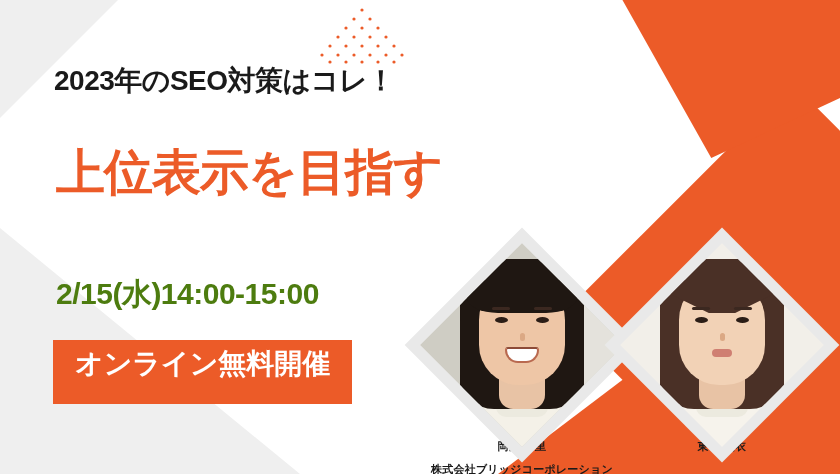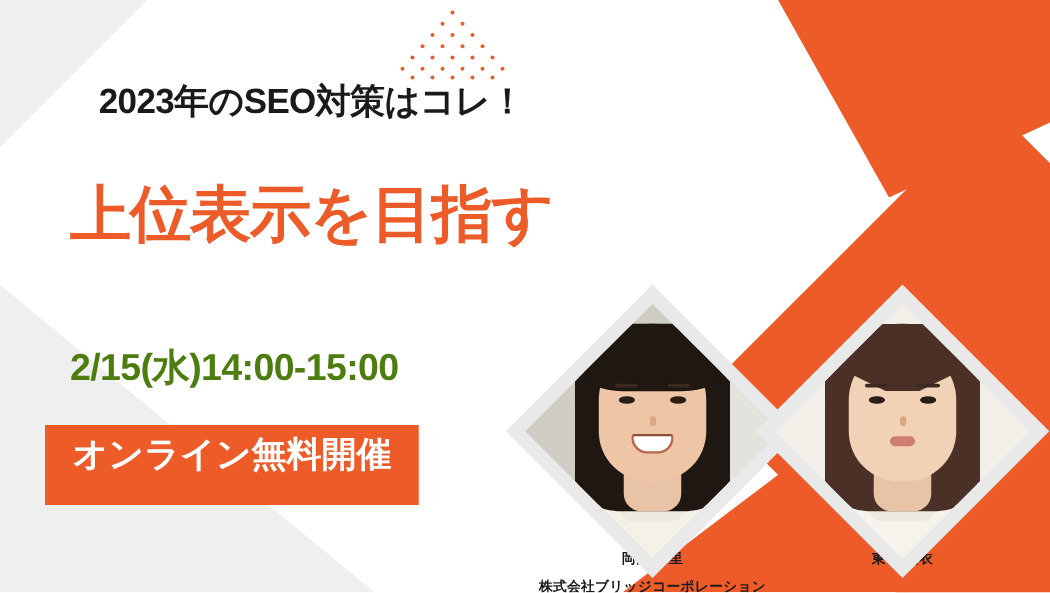--- a/index.html
+++ b/index.html
@@ -55,39 +55,39 @@
   #dot-pattern {
     left:316px; top:6px; width:92px; height:58px;
   }
 
   
   #copy { position:absolute; left:0; top:0; width:520px; height:474px; }
 
   #kicker {
     position:absolute; left:54px; top:62px;
     font-size:28px; font-weight:700; letter-spacing:-0.5px;
-    color:#1a1a1a; white-space:nowrap;margin-left:25px;
+    color:#1a1a1a; white-space:nowrap;
   }
   #headline {
     position:absolute; left:56px; top:112px;
     color:#ec5b28; font-weight:700;
     font-size:49px; line-height:56px; letter-spacing:-1px;
     white-space:nowrap;
     margin-top:32px;
   }
   #headline .l2 { display:block; }
 
   #datetime {
     position:absolute; left:56px; top:274px;
     font-size:30px; font-weight:700; letter-spacing:-0.5px;
     color:#4d7c0f; white-space:nowrap;
   }
 
   #cta {
-    position:absolute; left:36px; top:340px;
+    position:absolute; left:53px; top:340px;
     background:#ec5b28; color:#ffffff;
     font-size:28px; font-weight:700; letter-spacing:0px;
     padding:9px 22px 26px 22px;
     white-space:nowrap; line-height:1.05;
     border:none; cursor:pointer;
     font-family:"Liberation Sans","DejaVu Sans",sans-serif;
   }
 
   
   .speaker { position:absolute; width:200px; }

